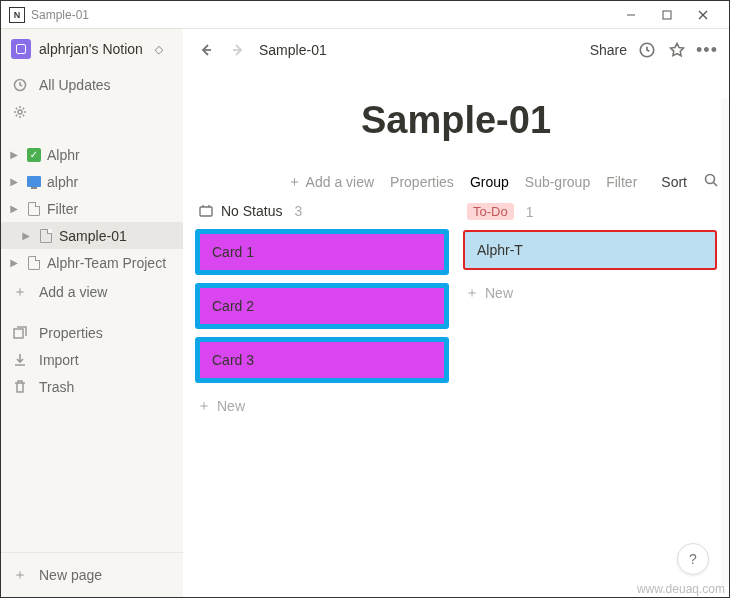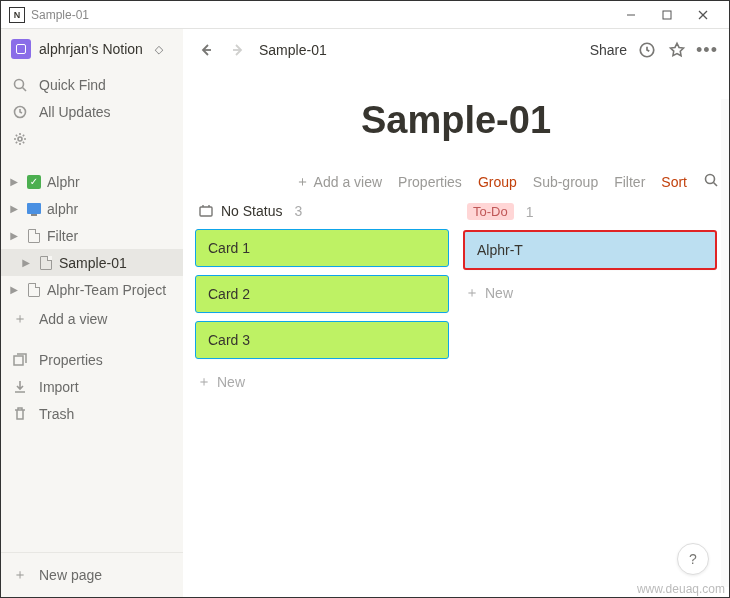--- a/index.html
+++ b/index.html
@@ -52,32 +52,32 @@
     .crumb { color: #37352f; font-size: 14px; }
     .top-act { color: #404040; font-size: 14px; cursor: pointer; }
     .top-ico { width: 20px; height: 20px; display: flex; align-items: center; justify-content: center; color: #787774; cursor: pointer; }
     
     
     .page-title { font-size: 38px; font-weight: 700; text-align: center; margin: 28px 0 30px 0; }
     
     
     .tabs { display: flex; align-items: center; padding: 0 10px 8px 0; gap: 16px; color: #9b9a97; font-size: 14px; justify-content: flex-end; }
     .tabs .add { display: flex; align-items: center; gap: 4px; color: #9b9a97; }
-    .tabs .grp { color: #c2410c; }
-    .tabs .srt { color: #c2410c; position: relative; }
+    .tabs .grp { color: #000000; }
+    .tabs .srt { color: #404040; position: relative; margin-left: 8px; }
     .tabs .srch { width: 16px; color: #787774; }
     
     
     .board { display: flex; padding: 0 12px; gap: 14px; position: relative; }
     .col { width: 254px; }
     .col-hdr { display: flex; align-items: center; gap: 8px; padding: 4px 4px 10px 4px; font-size: 14px; }
     .col-hdr .cnt { color: #aaa; margin-left: 4px; }
     .status-ico { width: 14px; height: 14px; color: #787774; }
     .tag { background: #ffd6d6; color: #c05858; padding: 1px 6px; border-radius: 3px; font-size: 13px; }
-    .card { background: #bef264; border: 1px solid #0ea5e9; border-radius: 3px; padding: 10px 12px; margin-bottom: 8px; box-shadow: 0 1px 1px rgba(0,0,0,0.02); cursor: pointer; }
+    .card { background: #d946ef; border: 5px solid #0ea5e9; border-radius: 3px; padding: 10px 12px; margin-bottom: 8px; box-shadow: 0 1px 1px rgba(0,0,0,0.02); cursor: pointer; }
     .card.hl { border: 2.5px solid #e02424; background: #bcdff1; }
     .newbtn { display: flex; align-items: center; gap: 6px; padding: 6px 2px; color: #aaa; cursor: pointer; }
     
     .help { position: absolute; bottom: 22px; right: 20px; width: 32px; height: 32px; border: 1px solid #ddd; border-radius: 50%; display: flex; align-items: center; justify-content: center; color: #787774; box-shadow: 0 1px 3px rgba(0,0,0,0.08); background: #fff; }
     
     .watermark { position: absolute; bottom: 1px; right: 4px; font-size: 12px; color: #bbb; }
     
     .scrollhint { position: absolute; right: 0; top: 70px; bottom: 10px; width: 8px; background: rgba(0,0,0,0.02); }
   </style>
 </head>
@@ -110,29 +110,20 @@
   <div class="sidebar">
     <div class="sb-header">
       <div class="ws-icon">
           <div class="ws-icon-inner"></div>
         </div>
       <span class="ws-name">alphrjan's Notion</span>
       <span class="chev">◇</span>
     </div>
 
     <div class="sb-nav">
-      <div class="sb-item">
-        <span class="ico">
-            <svg width="16" height="16" viewBox="0 0 16 16">
-              <circle cx="7" cy="7" r="4.5" fill="none" stroke="currentColor" stroke-width="1.6"></circle>
-              <line x1="10.5" y1="10.5" x2="14" y2="14" stroke="currentColor" stroke-width="1.6"></line>
-            </svg>
-          </span>
-        <span class="txt">Quick Find</span>
-      </div>
       <div class="sb-item">
         <span class="ico">
             <svg width="16" height="16" viewBox="0 0 16 16">
               <circle cx="8" cy="8" r="5.5" fill="none" stroke="currentColor" stroke-width="1.6"></circle>
               <path d="M8 5v3l2 1" fill="none" stroke="currentColor" stroke-width="1.6"></path>
             </svg>
           </span>
         <span class="txt">All Updates</span>
       </div>
       <div class="sb-item">

